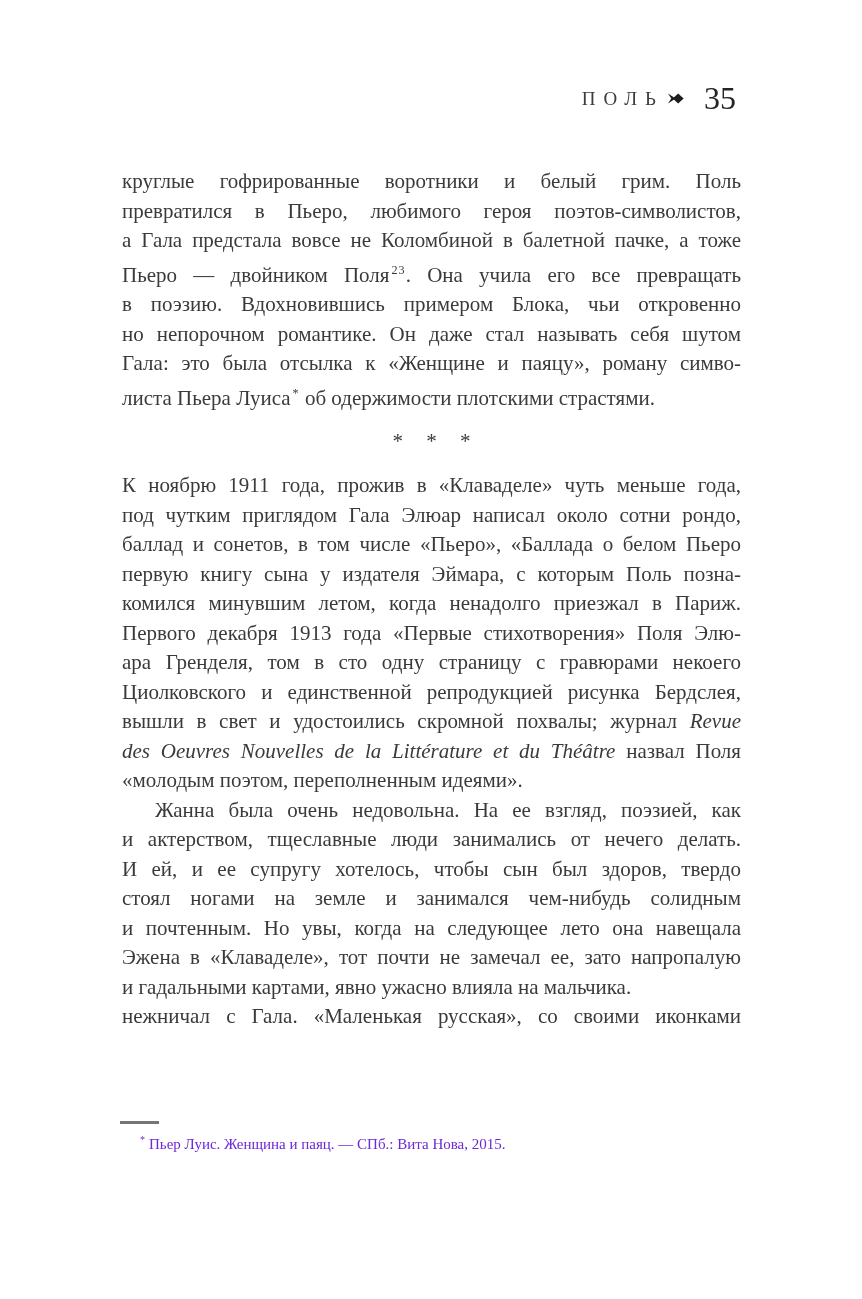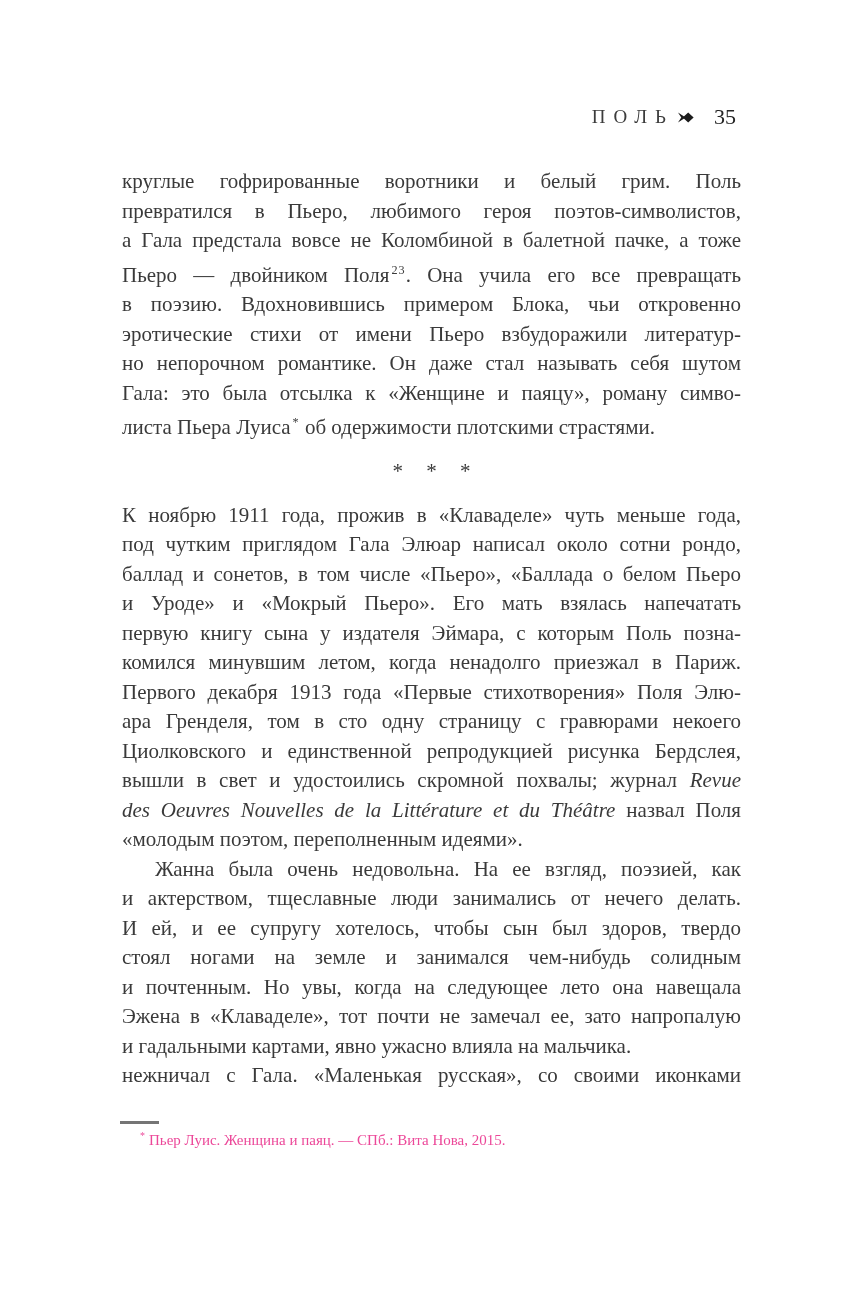--- a/index.html
+++ b/index.html
@@ -8,40 +8,40 @@
     width: 862px;
     height: 1299px;
     background: #ffffff;
     font-family: "Liberation Serif", "DejaVu Serif", serif;
     color: #3a3a3a;
     overflow: hidden;
   }
   
   .header {
     position: absolute;
-    top: 104px;
+    top: 80px;
     right: 126px;
     display: flex;
     align-items: center;
     color: #303030;
   }
   .header-title {
     font-size: 19px;
     letter-spacing: 8px;
     color: #3c3c3c;
   }
   .ornament {
     display: inline-flex;
     align-items: center;
     margin-left: 4px;
     margin-right: 20px;
   }
   .ornament svg { display: block; }
   .page-number {
-    font-size: 22px;
+    font-size: 32px;
     color: #242424;
   }
   
   .text-block {
     position: absolute;
     left: 122px;
     top: 167px;
     width: 619px;
     font-size: 21px;
     line-height: 29.5px;
@@ -83,22 +83,22 @@
     width: 39px;
     height: 3px;
     background: #757575;
   }
   .footnote {
     position: absolute;
     left: 122px;
     top: 1128px;
     width: 619px;
     font-size: 15px;
-    line-height: 16px;
-    color: #ec4899;
+    line-height: 24px;
+    color: #6d28d9;
   }
   .fn-marker {
     vertical-align: super;
     font-size: 10px;
     margin-left: 18px;
     margin-right: 4px;
   }
 </style>
 </head>
 <body>
@@ -115,31 +115,29 @@
     <span class="page-number">35</span>
   </div>
 
   <div class="text-block">
       <div class="paragraph">
         <div class="line"><span>круглые гофрированные воротники и белый грим. Поль</span></div>
         <div class="line"><span>превратился в Пьеро, любимого героя поэтов-символистов,</span></div>
         <div class="line"><span>а Гала предстала вовсе не Коломбиной в балетной пачке, а тоже</span></div>
         <div class="line"><span>Пьеро — двойником Поля</span><span class="sup">23</span><span>. Она учила его все превращать</span></div>
         <div class="line"><span>в поэзию. Вдохновившись примером Блока, чьи откровенно</span></div>
-        <div class="line"><span>эротические стихи от имени Пьеро взбудоражили литератур-</span></div>
         <div class="line"><span>но непорочном романтике. Он даже стал называть себя шутом</span></div>
         <div class="line"><span>Гала: это была отсылка к «Женщине и паяцу», роману симво-</span></div>
         <div class="line last"><span>листа Пьера Луиса</span><span class="sup">*</span><span> об одержимости плотскими страстями.</span></div>
       </div>
       <div class="separator">* * *</div>
       <div class="paragraph">
         <div class="line"><span>К ноябрю 1911 года, прожив в «Клаваделе» чуть меньше года,</span></div>
         <div class="line"><span>под чутким приглядом Гала Элюар написал около сотни рондо,</span></div>
         <div class="line"><span>баллад и сонетов, в том числе «Пьеро», «Баллада о белом Пьеро</span></div>
-        <div class="line"><span>и Уроде» и «Мокрый Пьеро». Его мать взялась напечатать</span></div>
         <div class="line"><span>первую книгу сына у издателя Эймара, с которым Поль позна-</span></div>
         <div class="line"><span>комился минувшим летом, когда ненадолго приезжал в Париж.</span></div>
         <div class="line"><span>Первого декабря 1913 года «Первые стихотворения» Поля Элю-</span></div>
         <div class="line"><span>ара Гренделя, том в сто одну страницу с гравюрами некоего</span></div>
         <div class="line"><span>Циолковского и единственной репродукцией рисунка Бердслея,</span></div>
         <div class="line"><span>вышли в свет и удостоились скромной похвалы; журнал </span><span class="italic">Revue</span></div>
         <div class="line"><span class="italic">des Oeuvres Nouvelles de la Littérature et du Théâtre</span><span> назвал Поля</span></div>
         <div class="line last"><span>«молодым поэтом, переполненным идеями».</span></div>
       </div>
       <div class="paragraph">

